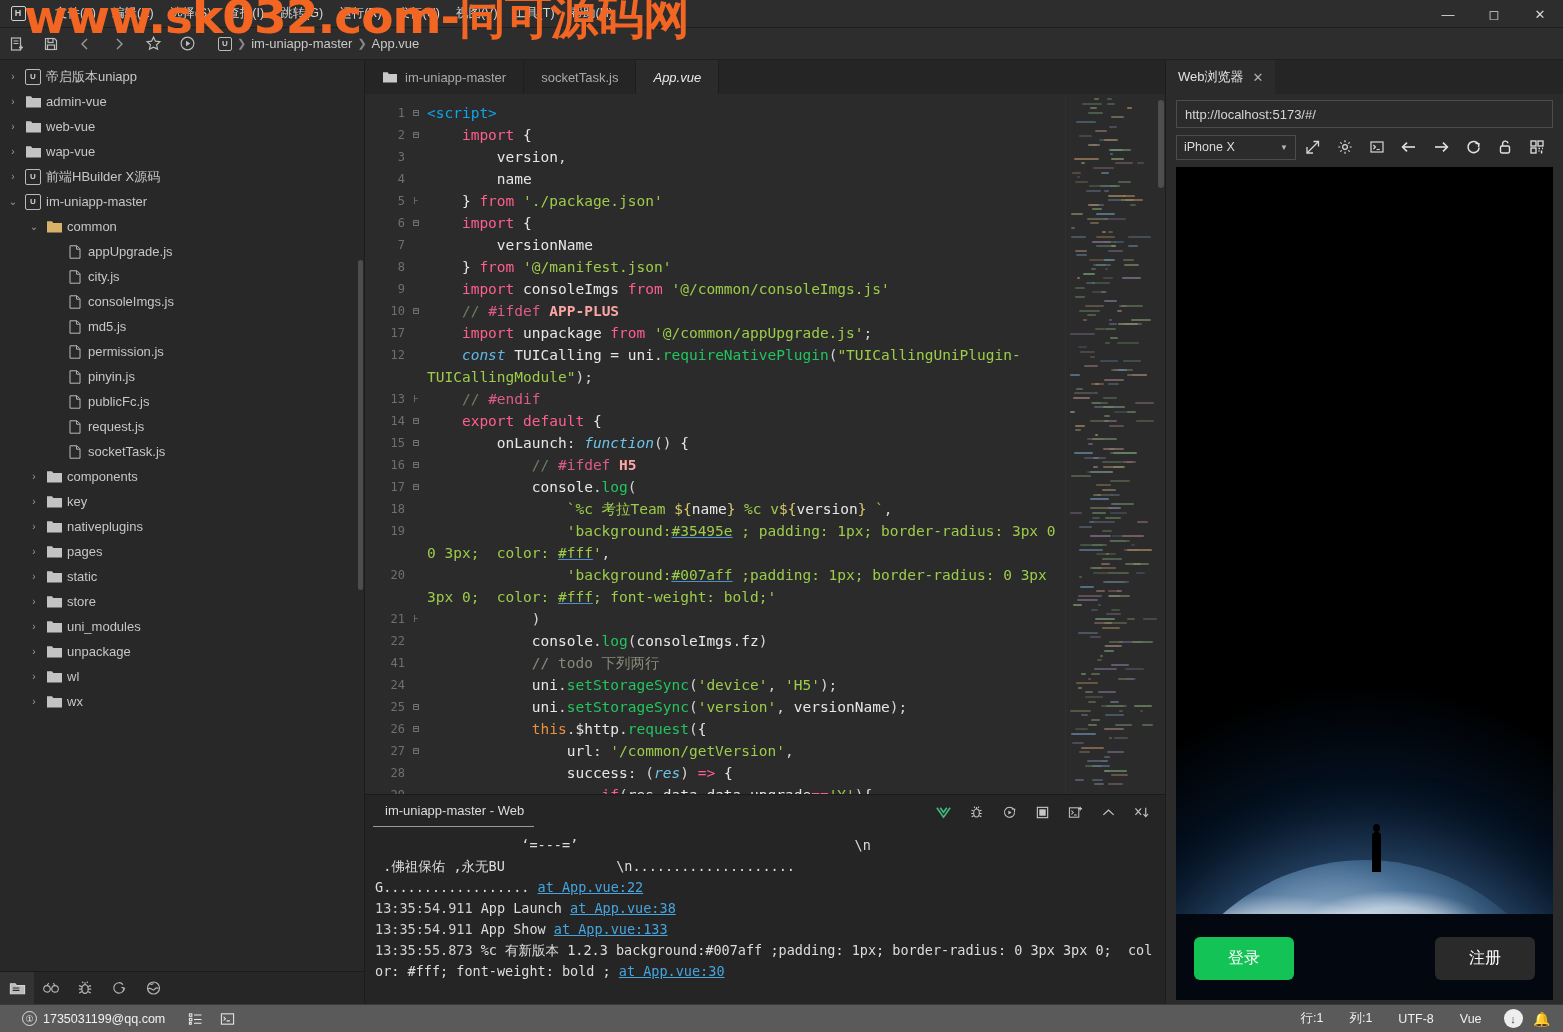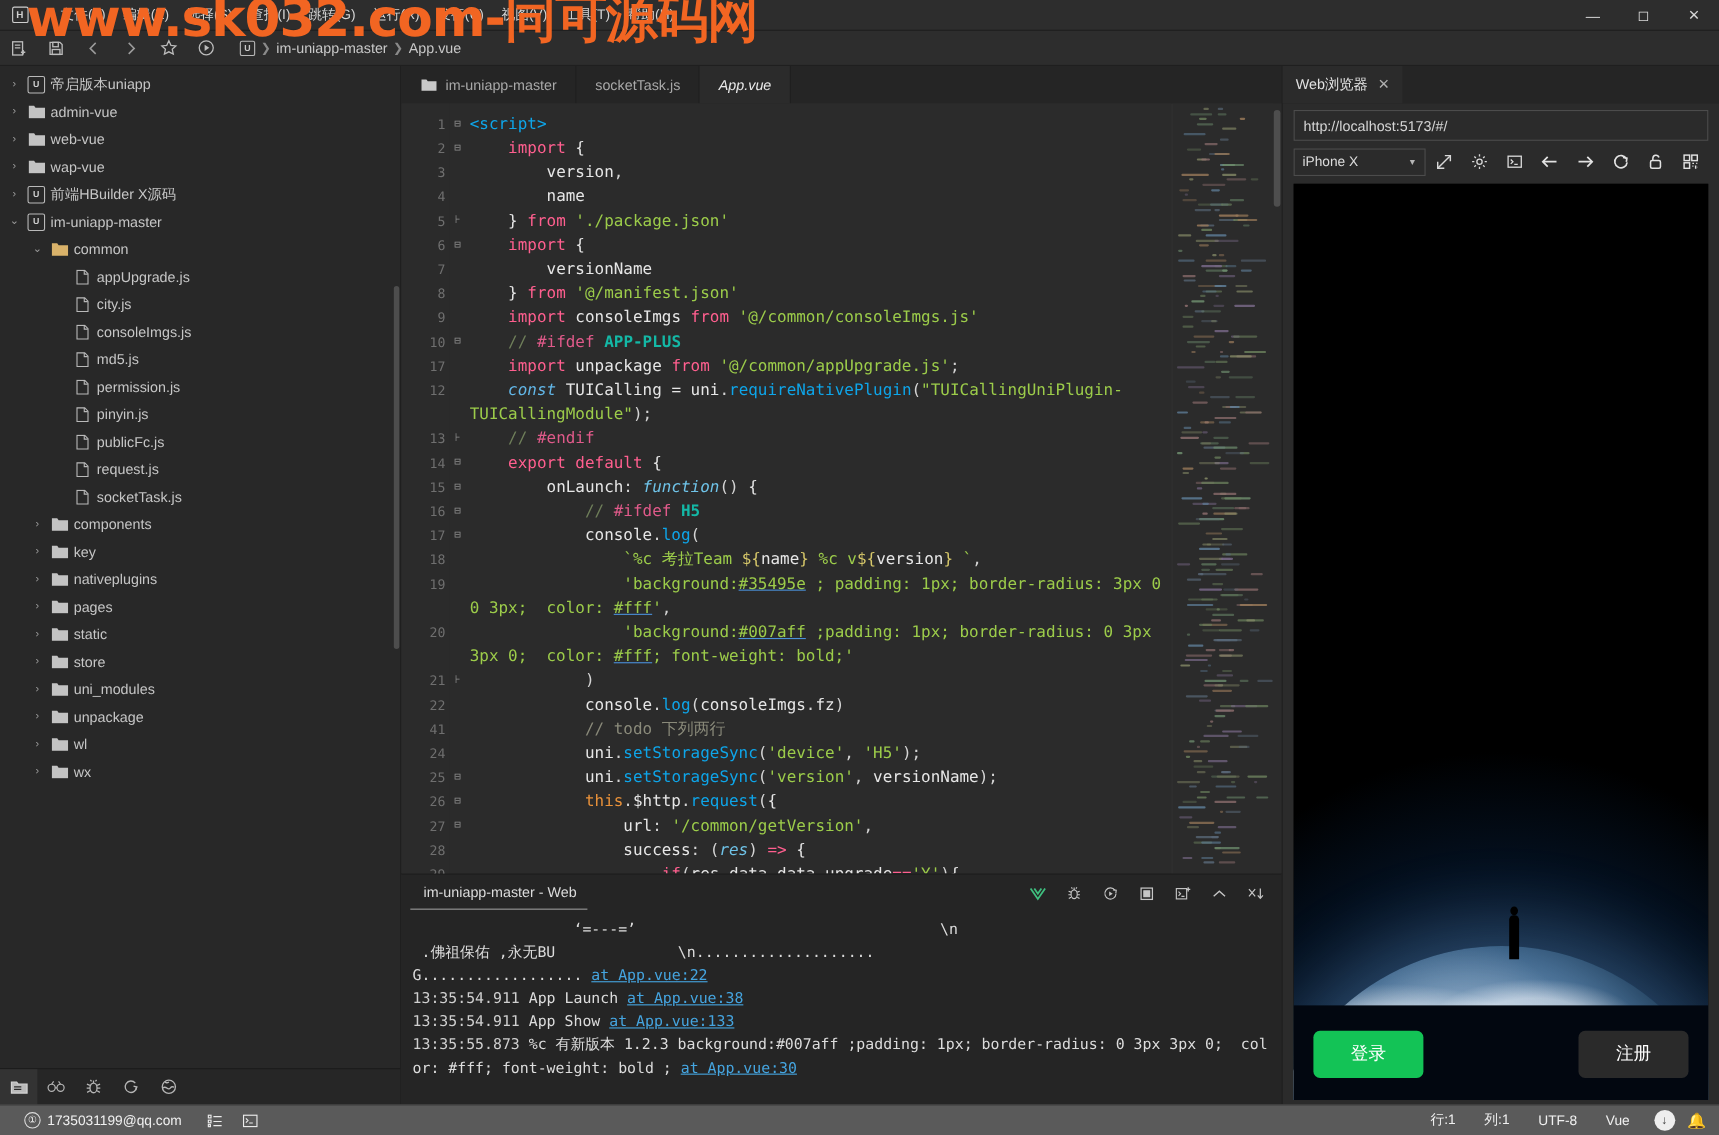--- a/index.html
+++ b/index.html
@@ -119,29 +119,29 @@
     flex:1; padding:8px 6px 0 4px; min-width:0;
     font-family:"DejaVu Sans Mono","Liberation Mono",monospace;
     font-size:14.5px; line-height:22px; white-space:pre-wrap; word-break:break-word;
     color:#d4d4d4; overflow:hidden;
   }
   .code .k   { color:#ff5f8f; }        
   .code .kw2 { color:#e05a8a; }
   .code .str { color:#9ccc4a; }
   .code .cmt { color:#6f7f5a; }        
   .code .cmt2{ color:#8a8a7a; }
-  .code .fn  { color:#0ea5e9; }
+  .code .fn  { color:#22c55e; }
   .code .tag { color:#0ea5e9; }
   .code .var { color:#6fc3e8; font-style:italic; }
   .code .cst { color:#62b7e8; font-style:italic; }
   .code .orange { color:#e8913a; }
   .code .yellow { color:#d7c86a; }
   .code .white { color:#e6e6e6; }
   .code .ul { text-decoration:underline; text-decoration-color:#4a90d9; }
-  .code .bold { font-weight:bold; color:#14b8a6; }
+  .code .bold { font-weight:bold; color:#fca5a5; }
 
   .minimap {
     width:100px; flex:none; background:#2b2b2b; position:relative; overflow:hidden;
     border-left:1px solid #303030;
   }
   .mm-line { position:absolute; height:2px; border-radius:1px; }
   .vscroll { position:absolute; right:0; top:0; width:8px; height:100%; background:#2b2b2b; }
   .vscroll .thumb { position:absolute; top:6px; left:1px; width:6px; height:88px; background:#4e4e4e; border-radius:3px; }
 
   

